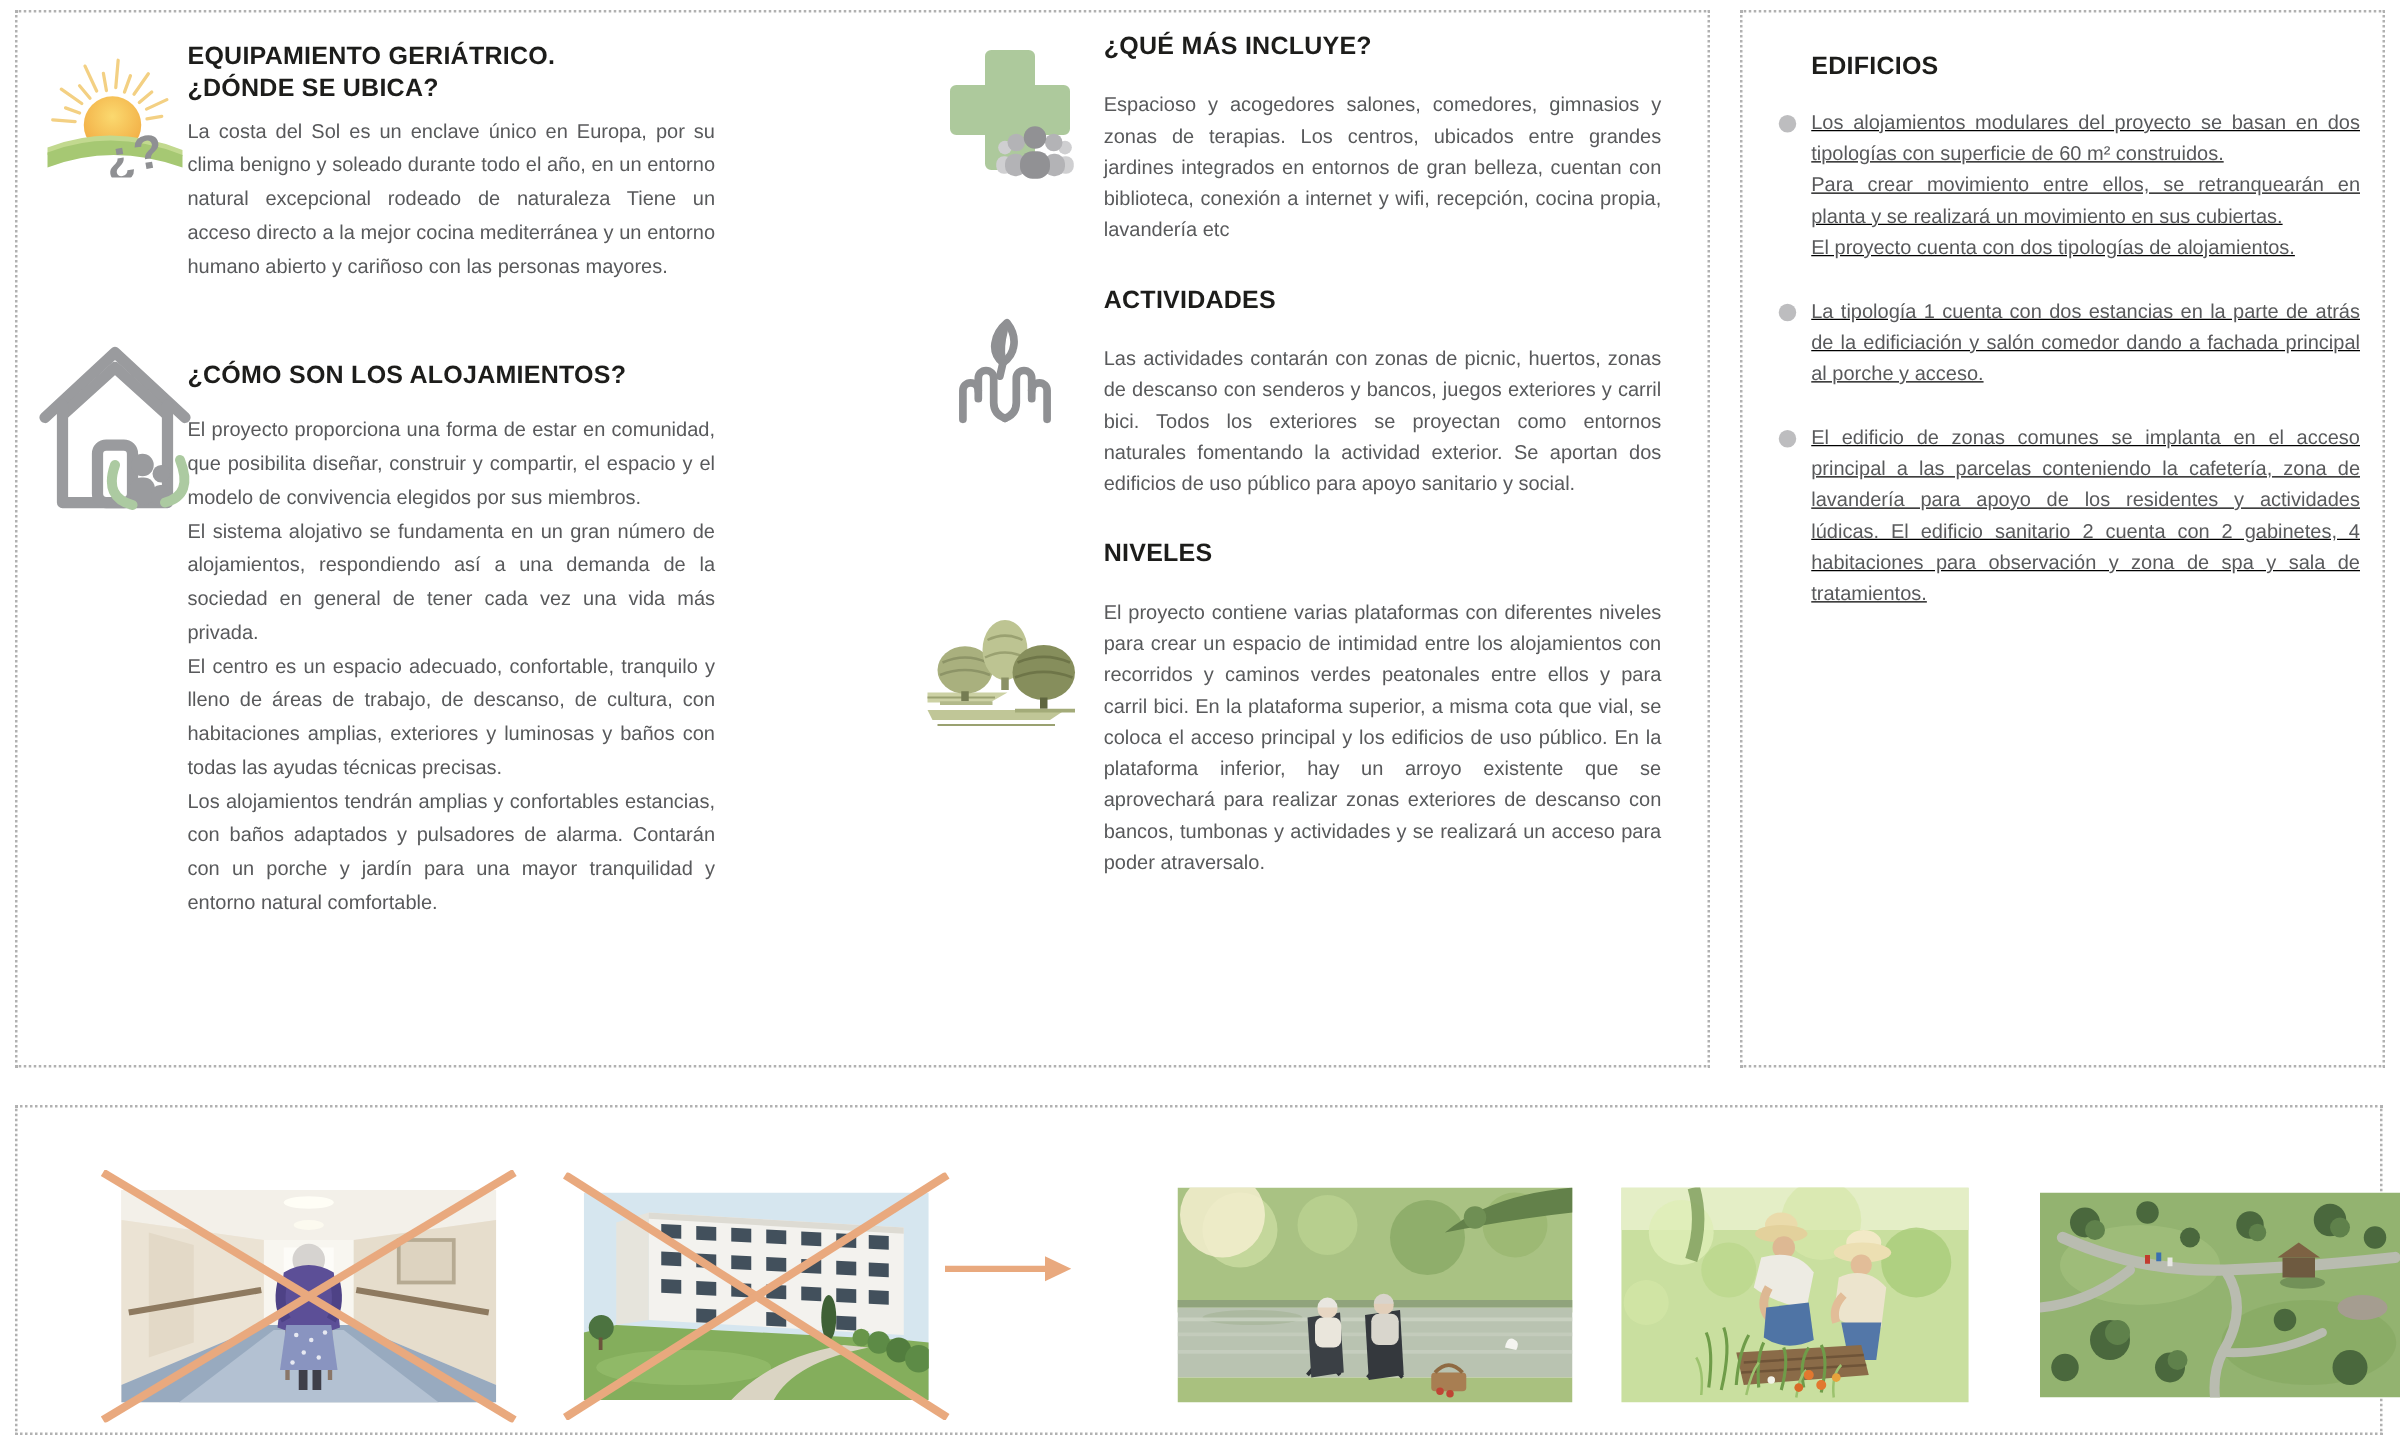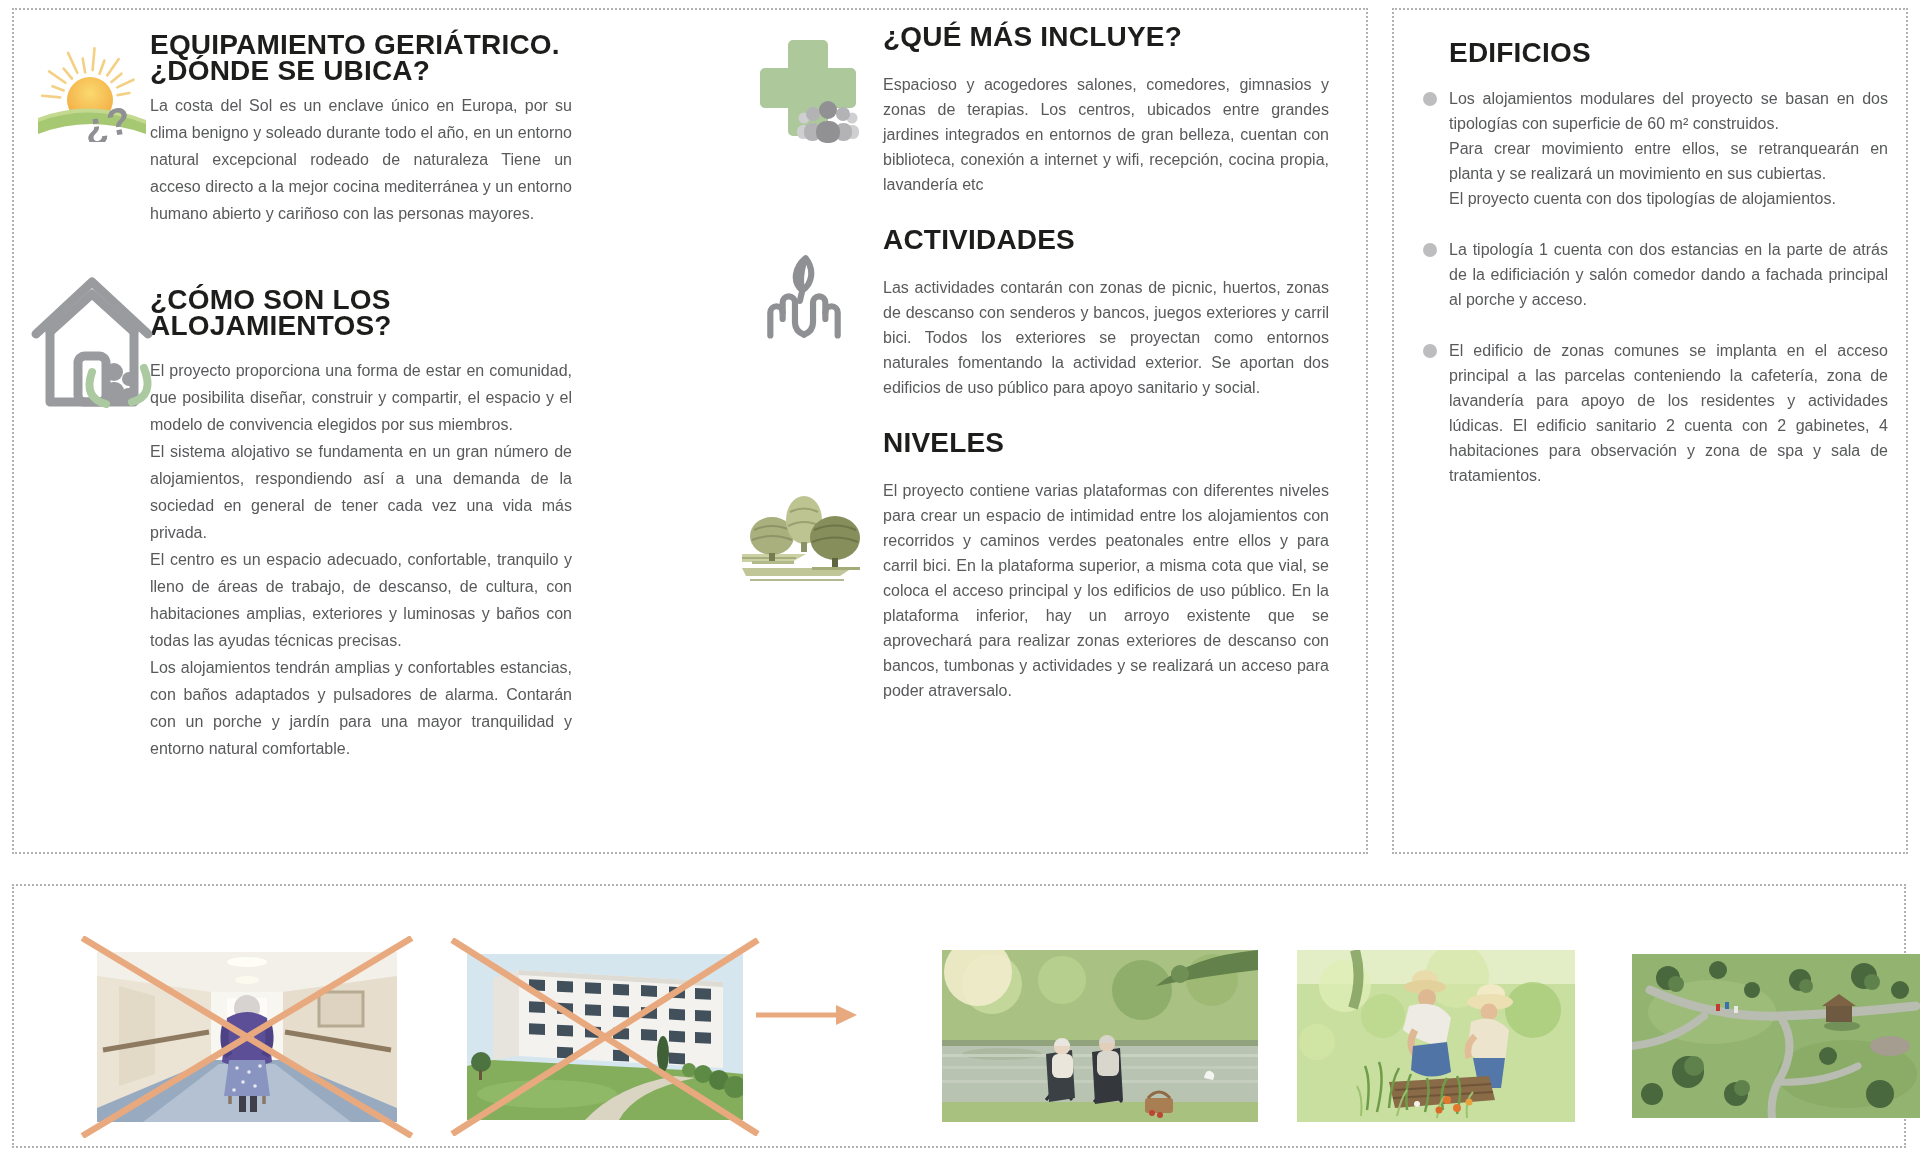--- a/index.html
+++ b/index.html
@@ -3,21 +3,21 @@
 <meta charset="utf-8">
 <style>
   html,body{margin:0;padding:0;background:#fff;}
   .page{position:relative;width:1920px;height:1161px;background:#fff;overflow:hidden;
         font-family:"Liberation Sans","DejaVu Sans",sans-serif;}
   .panel{position:absolute;border:2px dotted #b1b1b1;box-sizing:border-box;background:#fff;}
   .panel-left{left:12px;top:8px;width:1356px;height:846px;}
   .panel-right{left:1392px;top:8px;width:516px;height:846px;}
   .panel-bottom{left:12px;top:884px;width:1894px;height:264px;}
 
-  .heading{font-size:28px;font-weight:700;color:#1d1d1b;margin:0;letter-spacing:.2px;line-height:26px;}
+  .heading{font-size:20px;font-weight:700;color:#1d1d1b;margin:0;letter-spacing:.2px;line-height:26px;}
   .pre{white-space:pre-line;}
   .para{font-size:16px;color:#58595b;text-align:justify;margin:0;white-space:pre-line;}
 
   .col{position:absolute;}
   .col1{left:136px;top:22px;width:422px;}
   .col1 .para{line-height:27px;}
   .col1 .h1{margin-bottom:8px;}
   .col1 .h2{margin-top:60px;margin-bottom:18px;}
   .col2{left:869px;top:14px;width:446px;}
   .col2 .para{line-height:25px;}
@@ -28,21 +28,21 @@
   #icon-sun{left:22px;top:30px;width:112px;height:102px;}
   #icon-house{left:8px;top:250px;width:140px;height:160px;}
   #icon-cross{left:738px;top:22px;width:112px;height:112px;}
   #icon-hands{left:744px;top:240px;width:92px;height:92px;}
   #icon-trees{left:726px;top:478px;width:124px;height:94px;}
   .icon svg{display:block;width:100%;height:100%;}
 
   .rp-content{padding:30px 18px 0 55px;}
   .rp-content .heading{margin-bottom:20px;}
   .rp-list{list-style:none;margin:0;padding:0;}
-  .rp-list li{position:relative;margin:0 0 26px 0;}
+  .rp-list li{position:relative;margin:0 0 26px 0;text-decoration:underline;}
   .rp-list li::before{content:"";position:absolute;left:-26px;top:6px;width:14px;height:14px;
                       border-radius:50%;background:#bdbdbf;}
   .rp-list .para{line-height:25px;}
 
   .photo{position:absolute;}
   .photo .scene{display:block;width:100%;height:100%;}
   .xmark{position:absolute;left:-18px;top:-16px;width:336px;height:202px;pointer-events:none;}
   #photo1{left:43px;top:50px;width:300px;height:170px;}
   #photo2{left:413px;top:52px;width:276px;height:166px;}
   #photo2 .xmark{width:312px;height:198px;}

